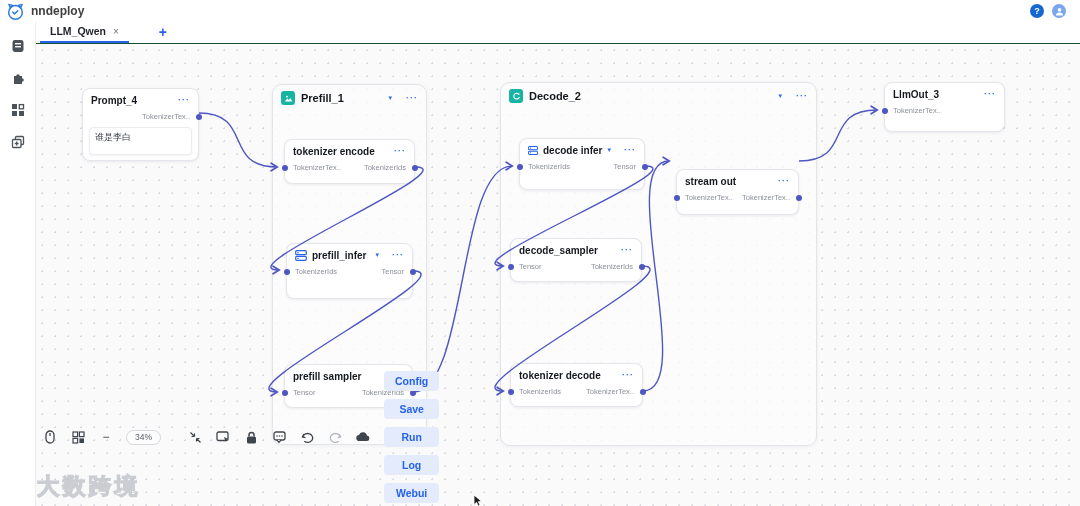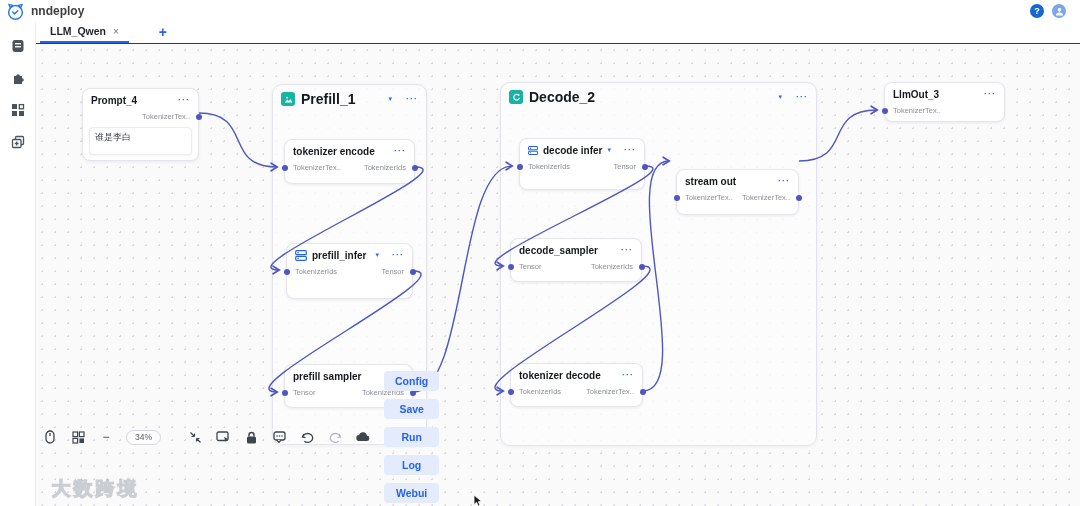--- a/index.html
+++ b/index.html
@@ -27,21 +27,21 @@
   .side-ic { width:15px; height:15px; display:flex; align-items:center; justify-content:center; cursor:pointer; }
 
   
   .canvas { position:absolute; left:36px; top:44px; width:1044px; height:462px; background:#fafafb;
     background-image:radial-gradient(#d9dadf 1px, transparent 1px); background-size:13px 13px; overflow:hidden; }
 
   .edges { position:absolute; left:0; top:0; width:1044px; height:462px; z-index:6; pointer-events:none; }
 
   .group { position:absolute; background:rgba(253,253,254,0.78); border:1px solid #e2e4ea; border-radius:10px; box-shadow:0 1px 4px rgba(20,30,60,0.05); z-index:2; }
   .group-head { display:flex; align-items:center; gap:6px; padding:6px 8px; }
-  .group-title { font-size:14px; font-weight:bold; color:#15191f; }
+  .group-title { font-size:11px; font-weight:bold; color:#15191f; }
   .teal-ic { width:14px; height:14px; border-radius:3px; background:#17b3a3; display:flex; align-items:center; justify-content:center; flex:0 0 auto; }
 
   .node { position:absolute; background:#fff; border:1px solid #e4e6eb; border-radius:8px; box-shadow:0 1px 3px rgba(17,24,39,0.08); z-index:4; }
   .node-head { display:flex; align-items:center; gap:5px; padding:5px 8px 0; height:17px; }
   .node-title { font-size:10px; font-weight:bold; color:#15191f; white-space:nowrap; }
   .menu-dots { color:#2b6cf0; font-size:9px; font-weight:bold; letter-spacing:1px; margin-left:auto; cursor:pointer; line-height:6px; }
   .caret { color:#2b6cf0; font-size:7px; margin-left:auto; cursor:pointer; }
   .caret + .menu-dots { margin-left:8px; }
   .ports { position:relative; display:flex; justify-content:space-between; margin-top:4px; height:13px; align-items:center; padding:0 8px; font-size:7.5px; color:#8b909a; }
   .plabel { white-space:nowrap; }
@@ -52,21 +52,21 @@
   
   .toolbar { position:absolute; left:6px; bottom:3px; display:flex; align-items:center; gap:12px; z-index:10; }
   .tb-ic { width:16px; height:16px; display:flex; align-items:center; justify-content:center; cursor:pointer; color:#3f454d; font-size:12px; }
   .zoom-pill { border:1px solid #d4d7dc; border-radius:9px; background:#fdfdfd; font-size:8.5px; color:#555a61; padding:1.5px 8px; cursor:pointer; }
   .btn { background:#e3ebfc; color:#2563eb; font-size:10.5px; font-weight:bold; border:none; border-radius:4px; padding:4px 11px; cursor:pointer; }
   .btn-row { display:flex; gap:8px; margin-left:1px;flex-direction:column; }
 
   
   .watermark { position:absolute; left:2px; bottom:4px; z-index:20; display:flex; align-items:center; pointer-events:none; opacity:.8; }
   .wm-logo { font-size:20px; font-weight:bold; font-style:italic; color:transparent; -webkit-text-stroke:1px #bfc2c8; letter-spacing:-1px; }
-  .wm-text { font-size:19px; font-weight:bold; color:transparent; -webkit-text-stroke:1.2px #bfc2c8; letter-spacing:3px; margin-left:19px;text-align:right; }
+  .wm-text { font-size:23px; font-weight:bold; color:transparent; -webkit-text-stroke:1.2px #bfc2c8; letter-spacing:3px; margin-left:4px;text-align:right; }
   .cursor { position:absolute; z-index:40; }
 </style>
 </head>
 <body>
 
 <div class="app">
 
   <div class="topbar">
     <div class="brand">
       <svg width="19" height="19" viewBox="0 0 20 20">
@@ -285,21 +285,21 @@
         <span class="menu-dots">···</span>
       </div>
       <div class="ports">
         <span class="dot in"></span>
         <span class="plabel">TokenizerIds</span>
         <span class="plabel">TokenizerTex..</span>
         <span class="dot out"></span>
       </div>
     </div>
 
-    <div class="node" style="left:848px; top:38px; width:121px; height:40px;">
+    <div class="node" style="left:848px; top:38px; width:121px; height:50px;">
       <div class="node-head">
         <span class="node-title">LlmOut_3</span>
         <span class="menu-dots">···</span>
       </div>
       <div class="ports">
         <span class="dot in"></span>
         <span class="plabel">TokenizerTex..</span>
         <span></span>
       </div>
     </div>

